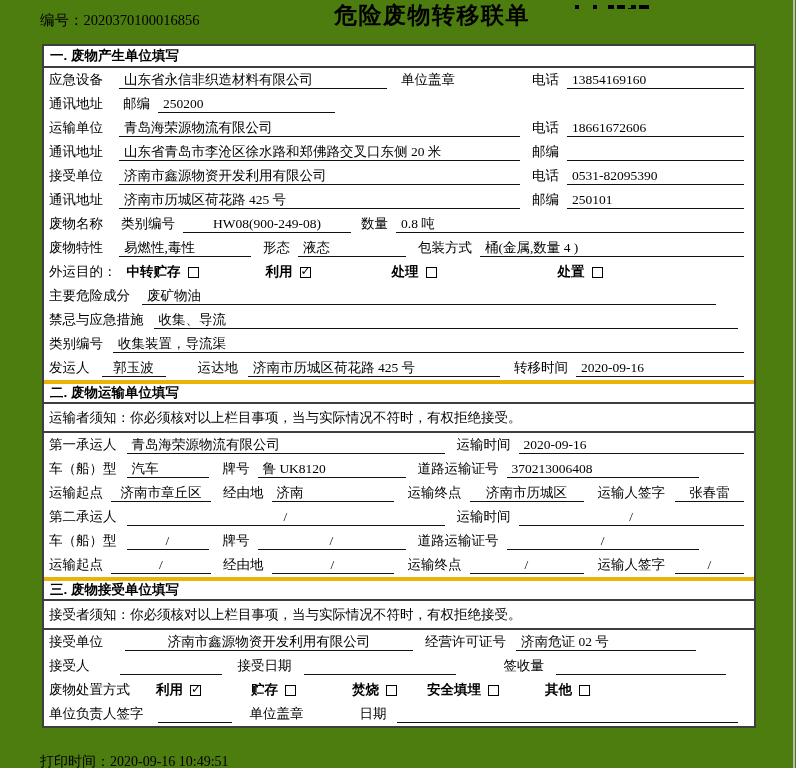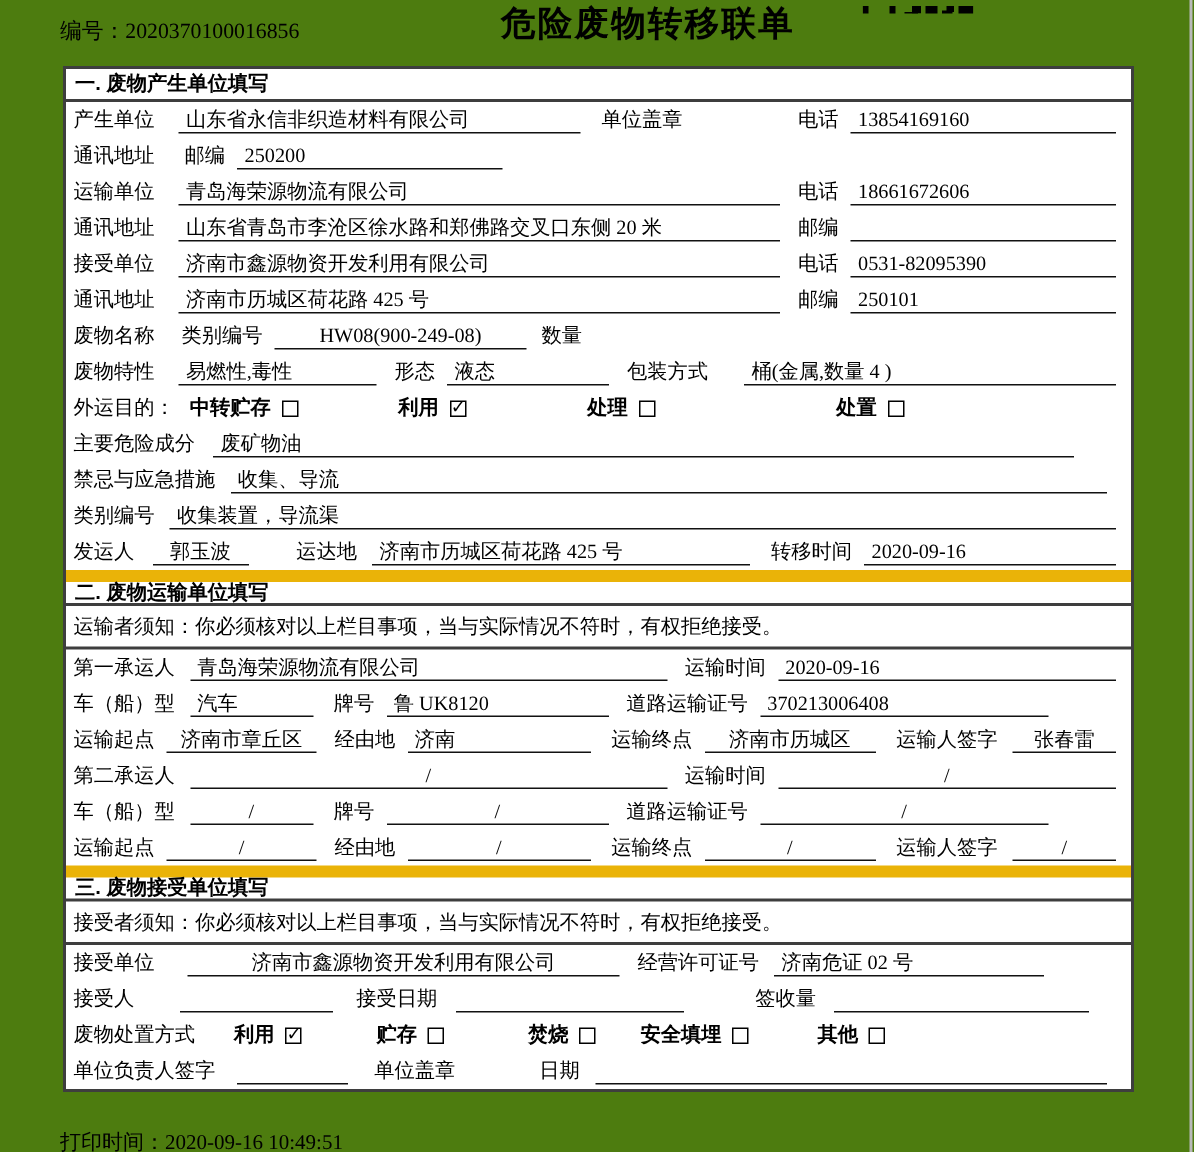--- a/index.html
+++ b/index.html
@@ -24,21 +24,21 @@
     position:absolute; left:42px; top:44px; width:714px;
     border:2px solid #3e3e3e; box-sizing:border-box; background:#fff;
   }
   .form * { box-sizing:border-box; }
   .sec-head {
     height:22px; display:flex; align-items:center; padding:0 10px 0 6px;
     font-weight:bold; font-size:13.5px;
     font-family:"Liberation Sans","DejaVu Sans",sans-serif;
     border-bottom:2px solid #3e3e3e; white-space:nowrap;
   }
-  .sec-head.mid { height:24px; border-top:8px solid #eab308; }
+  .sec-head.mid { height:24px; border-top:4px solid #eab308; }
   .row {
     height:24px; display:flex; align-items:center; padding:0 10px 0 5px;
     font-size:13.5px; white-space:nowrap;
   }
   .row.notice { height:29px; border-bottom:2px solid #3e3e3e; }
   .lab { flex-shrink:0; }
   .fv {
     border-bottom:1.4px solid #111; padding:0 5px; line-height:17px; min-height:17px;
     overflow:hidden; flex-shrink:0;
   }
@@ -81,21 +81,21 @@
       </g>
     </svg>
   </div>
   <div class="edge-line"></div>
 
   <div class="form">
 
     <div class="sec-head">一. 废物产生单位填写</div>
 
     <div class="row">
-      <span class="lab" style="width:62px">产生单位</span>
+      <span class="lab" style="width:62px">应急设备</span>
       <span class="fv" style="width:268px;margin-left:8px">山东省永信非织造材料有限公司</span>
       <span class="lab" style="margin-left:14px">单位盖章</span>
       <span class="rgroup">
         <span class="lab">电话</span>
         <span class="fv">13854169160</span>
       </span>
     </div>
 
     <div class="row">
       <span class="lab" style="width:62px">通讯地址</span>
@@ -139,29 +139,30 @@
         <span class="lab">邮编</span>
         <span class="fv">250101</span>
       </span>
     </div>
 
     <div class="row">
       <span class="lab" style="width:62px">废物名称</span>
       <span class="lab" style="margin-left:10px">类别编号</span>
       <span class="fv ctr" style="width:168px;margin-left:8px">HW08(900-249-08)</span>
       <span class="lab" style="margin-left:10px">数量</span>
+      <span class="fv grow" style="margin-left:8px">0.8 吨</span>
     </div>
 
     <div class="row">
       <span class="lab" style="width:62px">废物特性</span>
       <span class="fv" style="width:132px;margin-left:8px">易燃性,毒性</span>
       <span class="lab" style="margin-left:12px">形态</span>
       <span class="fv" style="width:108px;margin-left:8px">液态</span>
       <span class="lab" style="margin-left:12px">包装方式</span>
-      <span class="fv grow" style="margin-left:24px">桶(金属,数量 4 )</span>
+      <span class="fv grow" style="margin-left:8px">桶(金属,数量 4 )</span>
     </div>
 
     <div class="row">
       <span class="lab">外运目的：</span>
       <span class="opt" style="margin-left:10px">
         <span>中转贮存</span>
         <span class="cb"></span>
       </span>
       <span class="opt" style="margin-left:67px">
         <span>利用</span>

